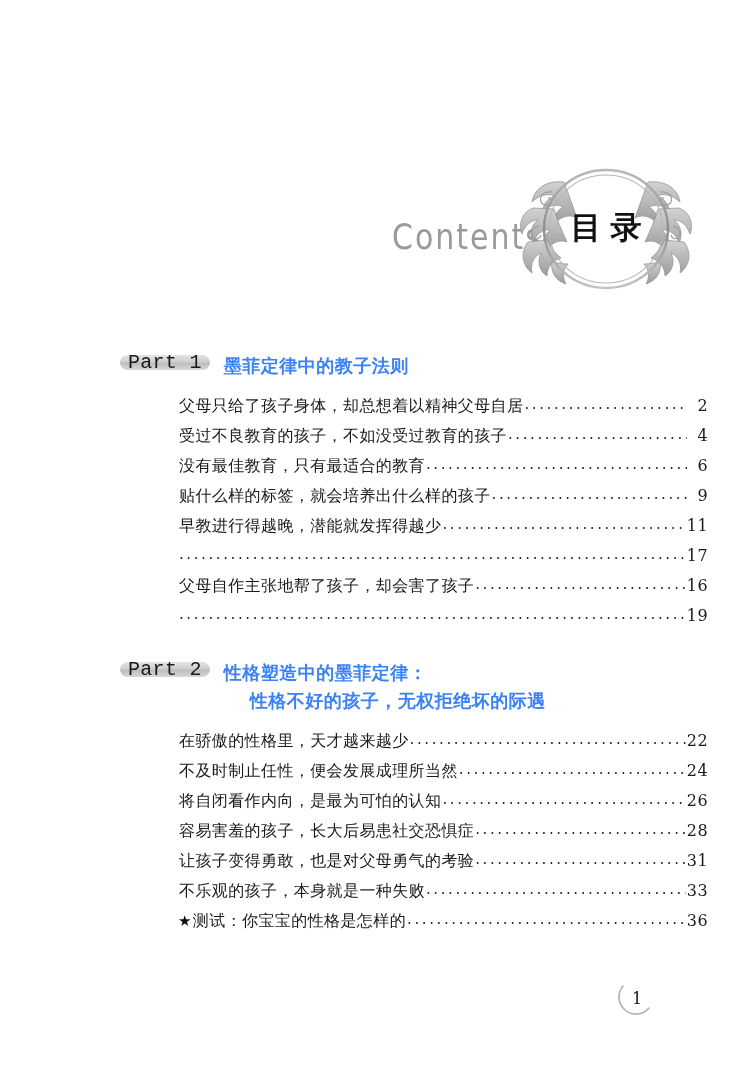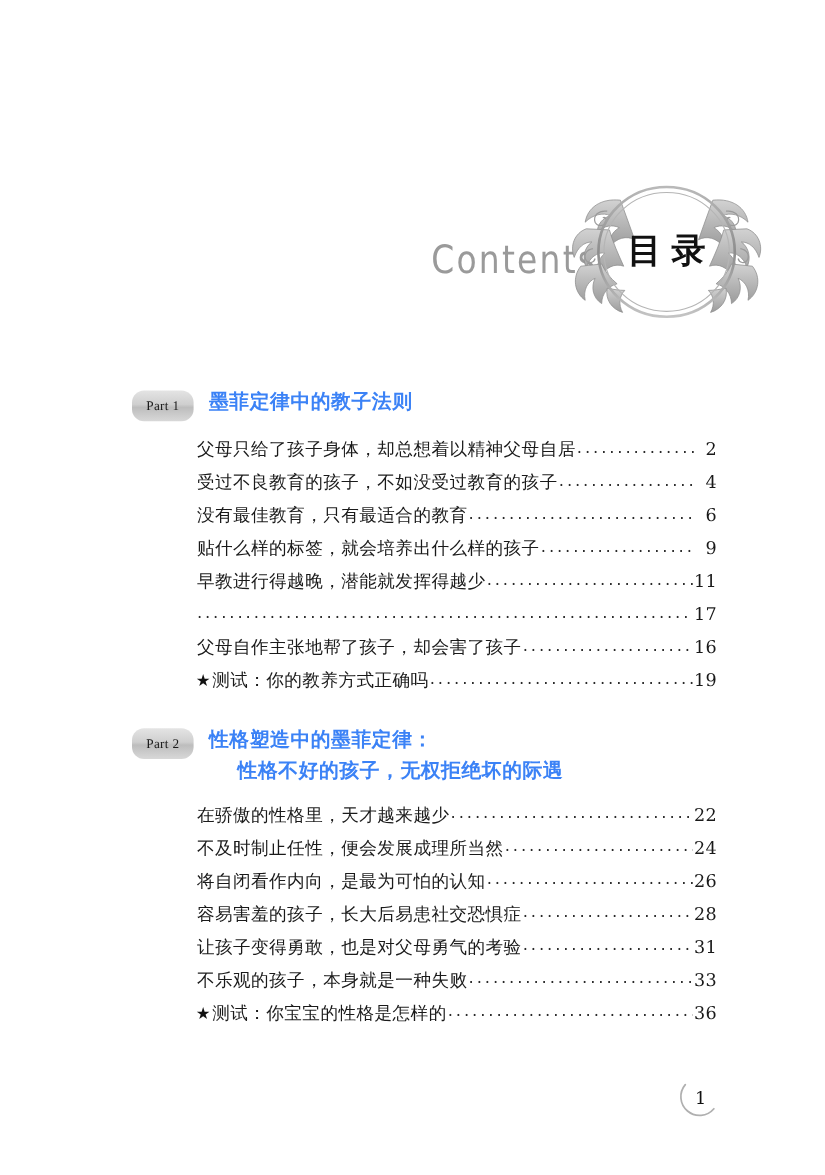--- a/index.html
+++ b/index.html
@@ -80,28 +80,28 @@
   .part-block { position: absolute; left: 0; width: 750px; }
 
   .part-head {
     display: flex;
     align-items: flex-start;
     padding-left: 120px;
     font-family: "DejaVu Sans", sans-serif;
   }
   .part-badge {
     flex: 0 0 auto;
-    height: 28px;
+    height: 15px;
     min-width: 56px;
     padding: 0 8px;
     border-radius: 11px;
     background: linear-gradient(to bottom, #e4e4e4 0%, #cfcfcf 45%, #bdbdbd 55%, #d8d8d8 100%);
     color: #1a1a1a;
-    font-family: Liberation Serif, serif;
-    font-size: 12px;
+    font-family: Liberation Mono, monospace;
+    font-size: 20px;
     font-weight: 400;
     display: flex;
     align-items: center;
     justify-content: center;
     letter-spacing: .3px;
     margin-top: 3px;
     box-sizing: border-box;
   }
   .part-title {
     margin-left: 14px;
@@ -109,21 +109,21 @@
     font-weight: 700;
     color: #3b82f6;
     line-height: 28px;
     letter-spacing: .5px;
   }
   .part-title .line2 {
     display: block;
     padding-left: 26px;
   }
 
-  .entries { padding-left: 178px; padding-right: 98px; margin-top: 16px; }
+  .entries { padding-left: 178px; padding-right: 42px; margin-top: 16px; }
 
   .entry {
     display: flex;
     align-items: baseline;
     height: 30px;
     font-size: 16px;
     color: #1a1a1a;
     letter-spacing: .4px;
   }
   .entry-label { flex: 0 0 auto; white-space: nowrap; }
@@ -265,21 +265,20 @@
         <div class="entry">
           <span class="entry-dots">.........................................................................................................................................................</span>
           <span class="entry-page">17</span>
         </div>
         <div class="entry">
           <span class="entry-label"><span class="entry-star"></span><span>父母自作主张地帮了孩子，却会害了孩子</span></span>
           <span class="entry-dots">.........................................................................................................................................................</span>
           <span class="entry-page">16</span>
         </div>
         <div class="entry">
-          <span class="entry-label"><span class="entry-star">★</span><span>测试：你的教养方式正确吗</span></span>
           <span class="entry-dots">.........................................................................................................................................................</span>
           <span class="entry-page">19</span>
         </div>
       </div>
     </div>
 
     <div class="part-block" id="part-1" style="top:659px;">
       <div class="part-head">
         <span class="part-badge">Part 2</span>
         <span class="part-title">

